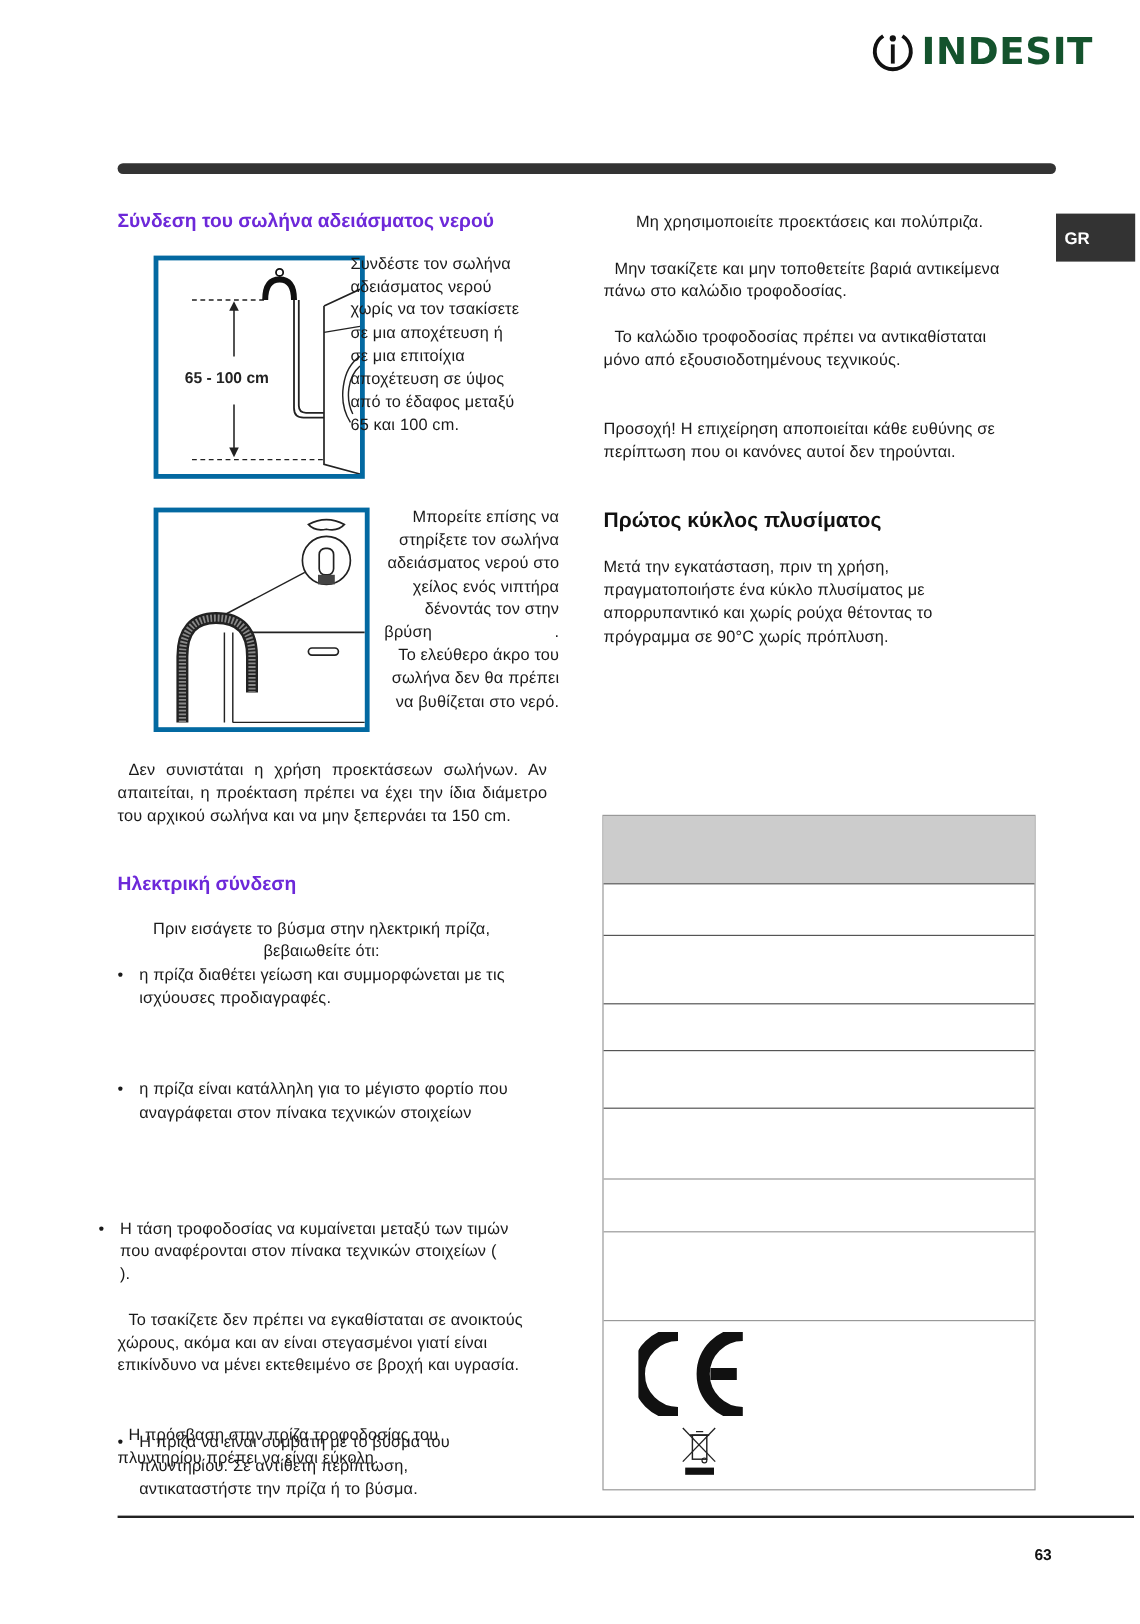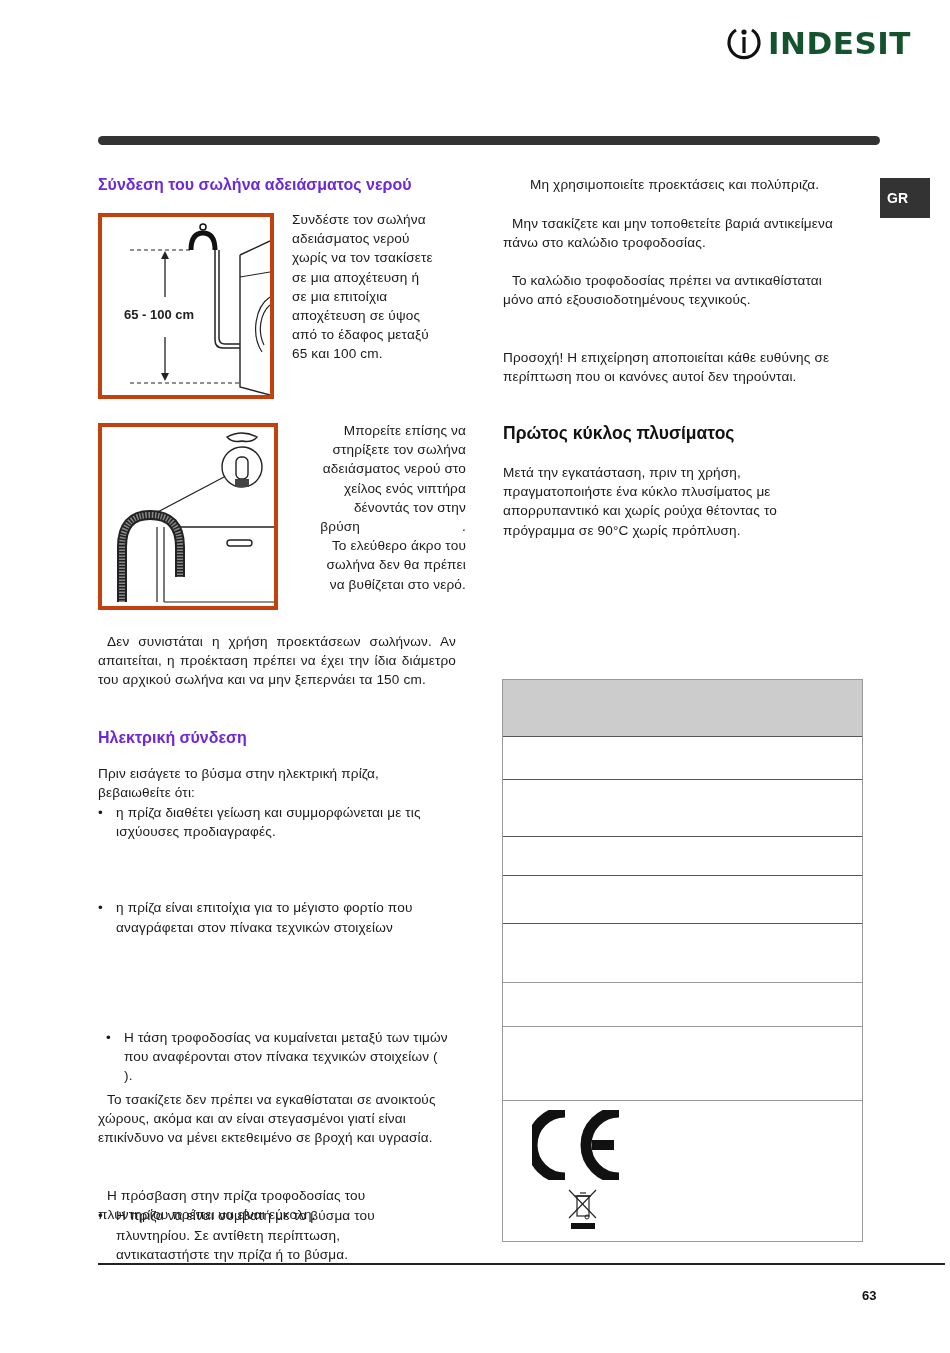--- a/index.html
+++ b/index.html
@@ -5,24 +5,24 @@
     html, body { margin:0; padding:0; }
     body {
       width:950px; height:1353px; position:relative; background:#ffffff;
       font-family:"Liberation Sans", sans-serif; color:#1a1a1a; overflow:hidden;
     }
     .abs { position:absolute; }
     .logo { left:726px; top:22px; width:160px; height:42px; display:flex; align-items:center; }
     .logo-mark { width:36px; height:36px; position:relative; }
     .logo-text { font-family:"DejaVu Sans", sans-serif; font-weight:bold; font-size:31px; letter-spacing:0.5px; margin-left:6px; color:#14532d;text-align:center; }
     .top-bar { left:98px; top:136px; width:782px; height:9px; background:#333333; border-radius:5px; }
-    .lang-tab { left:880px; top:178px; width:50px; height:40px; background:#333333; color:#fff; font-weight:bold; font-size:14px; line-height:40px; padding-left:7px; box-sizing:border-box; }
+    .lang-tab { left:880px; top:178px; width:66px; height:40px; background:#333333; color:#fff; font-weight:bold; font-size:14px; line-height:40px; padding-left:7px; box-sizing:border-box; }
     .h-small { font-weight:bold; font-size:16px; color:#6d28d9; }
     .txt { font-size:13.6px; line-height:19.2px; color:#1a1a1a; letter-spacing:0.15px; }
-    .fig { border:4px solid #c2410c; background:#fff; box-sizing:border-box; }
+    .fig { border:4px solid #0369a1; background:#fff; box-sizing:border-box;margin-left:30px; }
     .fig-label { font-weight:bold; font-size:13px; color:#222; }
     .h-big { font-weight:bold; font-size:17.5px; color:#111; }
     .bullet { position:relative; padding-left:18px; }
     .bullet::before { content:"•"; position:absolute; left:0; top:0; }
     .spec-table { left:502px; top:679px; width:361px; height:563px; border:1px solid #999; box-sizing:border-box; }
     .spec-head { position:absolute; left:0; top:0; width:100%; height:56px; background:#cccccc; }
     .row-line { position:absolute; left:0; width:100%; height:1px; background:#555; }
     .row-line.light { background:#999; }
     .bottom-rule { left:98px; top:1263px; width:847px; height:2px; background:#222; }
     .page-num { left:862px; top:1288px; font-weight:bold; font-size:13px; color:#111; }
@@ -101,25 +101,25 @@
   <div style="white-space:pre;">βρύση                          .</div>
   <div>Το ελεύθερο άκρο του</div>
   <div>σωλήνα δεν θα πρέπει</div>
   <div>να βυθίζεται στο νερό.</div>
 </div>
 
 <div class="abs txt" style="left:98px; top:632px; width:358px; text-indent:9px; text-align:justify;">Δεν συνιστάται η χρήση προεκτάσεων σωλήνων. Αν απαιτείται, η προέκταση πρέπει να έχει την ίδια διάμετρο του αρχικού σωλήνα και να μην ξεπερνάει τα 150 cm.</div>
 
 <div class="abs h-small" style="left:98px; top:729px;">Ηλεκτρική σύνδεση</div>
 
-<div class="abs txt" style="left:98px; top:764px; width:340px;">Πριν εισάγετε το βύσμα στην ηλεκτρική πρίζα, βεβαιωθείτε ότι:</div>
+<div class="abs txt" style="left:98px; top:764px; width:340px;text-align:center;">Πριν εισάγετε το βύσμα στην ηλεκτρική πρίζα, βεβαιωθείτε ότι:</div>
 
 <div class="abs txt bullet" style="left:98px; top:803px; width:345px;">η πρίζα διαθέτει γείωση και συμμορφώνεται με τις ισχύουσες προδιαγραφές.</div>
-<div class="abs txt bullet" style="left:98px; top:860px; width:360px;">η πρίζα είναι επιτοίχια για το μέγιστο φορτίο που αναγράφεται στον πίνακα τεχνικών στοιχείων</div>
-<div class="abs txt bullet" style="left:106px; top:937px; width:345px; white-space:pre-wrap;margin-top:14px;">Η τάση τροφοδοσίας να κυμαίνεται μεταξύ των τιμών που αναφέρονται στον πίνακα τεχνικών στοιχείων (                    ).</div>
+<div class="abs txt bullet" style="left:98px; top:860px; width:360px;">η πρίζα είναι κατάλληλη για το μέγιστο φορτίο που αναγράφεται στον πίνακα τεχνικών στοιχείων</div>
+<div class="abs txt bullet" style="left:82px; top:937px; width:345px; white-space:pre-wrap;">Η τάση τροφοδοσίας να κυμαίνεται μεταξύ των τιμών που αναφέρονται στον πίνακα τεχνικών στοιχείων (                    ).</div>
 <div class="abs txt bullet" style="left:98px; top:1058px; width:310px;">Η πρίζα να είναι συμβατή με το βύσμα του πλυντηρίου. Σε αντίθετη περίπτωση, αντικαταστήστε την πρίζα ή το βύσμα.</div>
 
 <div class="abs txt" style="left:98px; top:1090px; width:358px; text-indent:9px;">Το τσακίζετε δεν πρέπει να εγκαθίσταται σε ανοικτούς χώρους, ακόμα και αν είναι στεγασμένοι γιατί είναι επικίνδυνο να μένει εκτεθειμένο σε βροχή και υγρασία.</div>
 <div class="abs txt" style="left:98px; top:1186px; width:310px; text-indent:9px;">Η πρόσβαση στην πρίζα τροφοδοσίας του πλυντηρίου πρέπει να είναι εύκολη.</div>
 
 <div class="abs txt" style="left:519px; top:175px; width:360px; text-indent:11px;">Μη χρησιμοποιείτε προεκτάσεις και πολύπριζα.</div>
 <div class="abs txt" style="left:503px; top:214px; width:330px; text-indent:9px;">Μην τσακίζετε και μην τοποθετείτε βαριά αντικείμενα πάνω στο καλώδιο τροφοδοσίας.</div>
 <div class="abs txt" style="left:503px; top:271px; width:320px; text-indent:9px;">Το καλώδιο τροφοδοσίας πρέπει να αντικαθίσταται μόνο από εξουσιοδοτημένους τεχνικούς.</div>
 <div class="abs txt" style="left:503px; top:348px; width:370px;">Προσοχή! Η επιχείρηση αποποιείται κάθε ευθύνης σε περίπτωση που οι κανόνες αυτοί δεν τηρούνται.</div>
 

